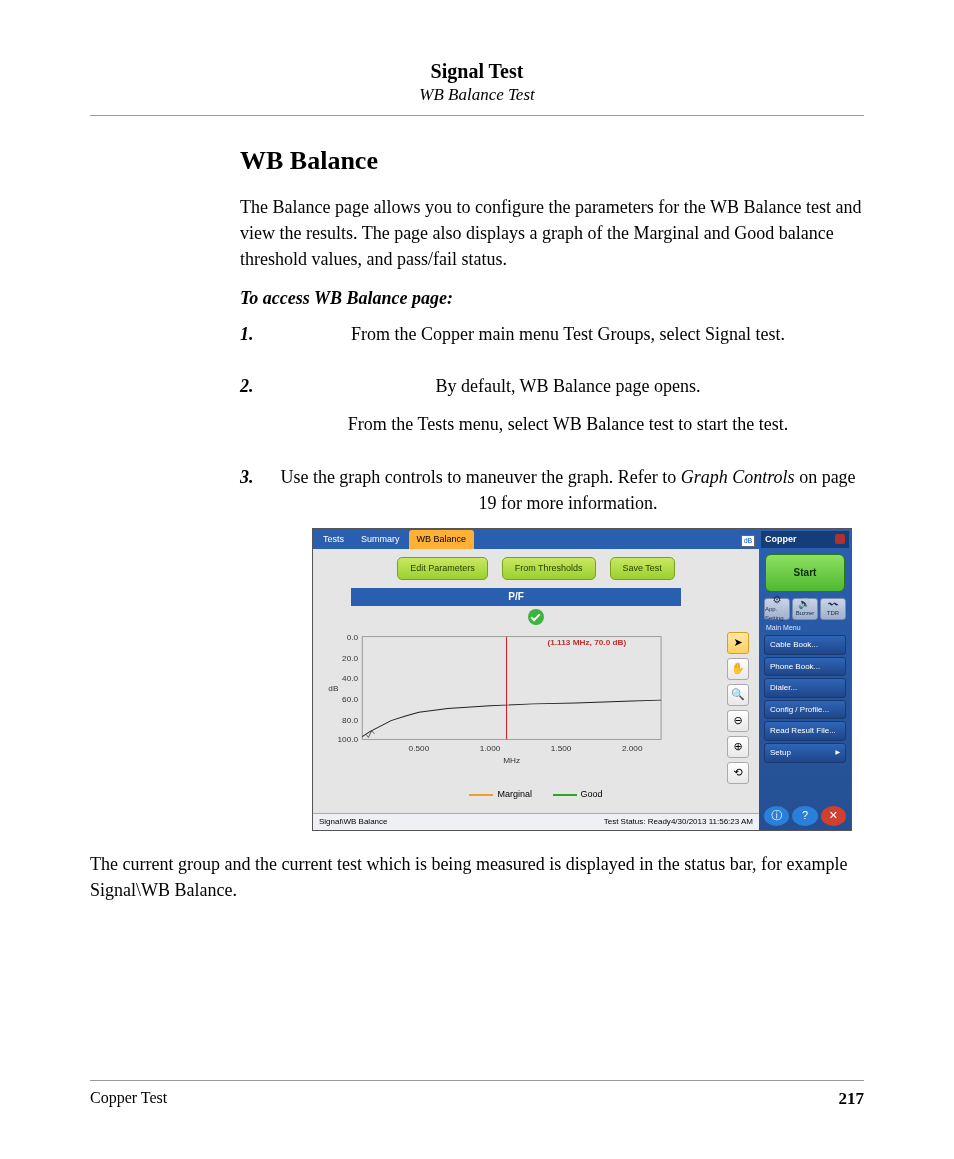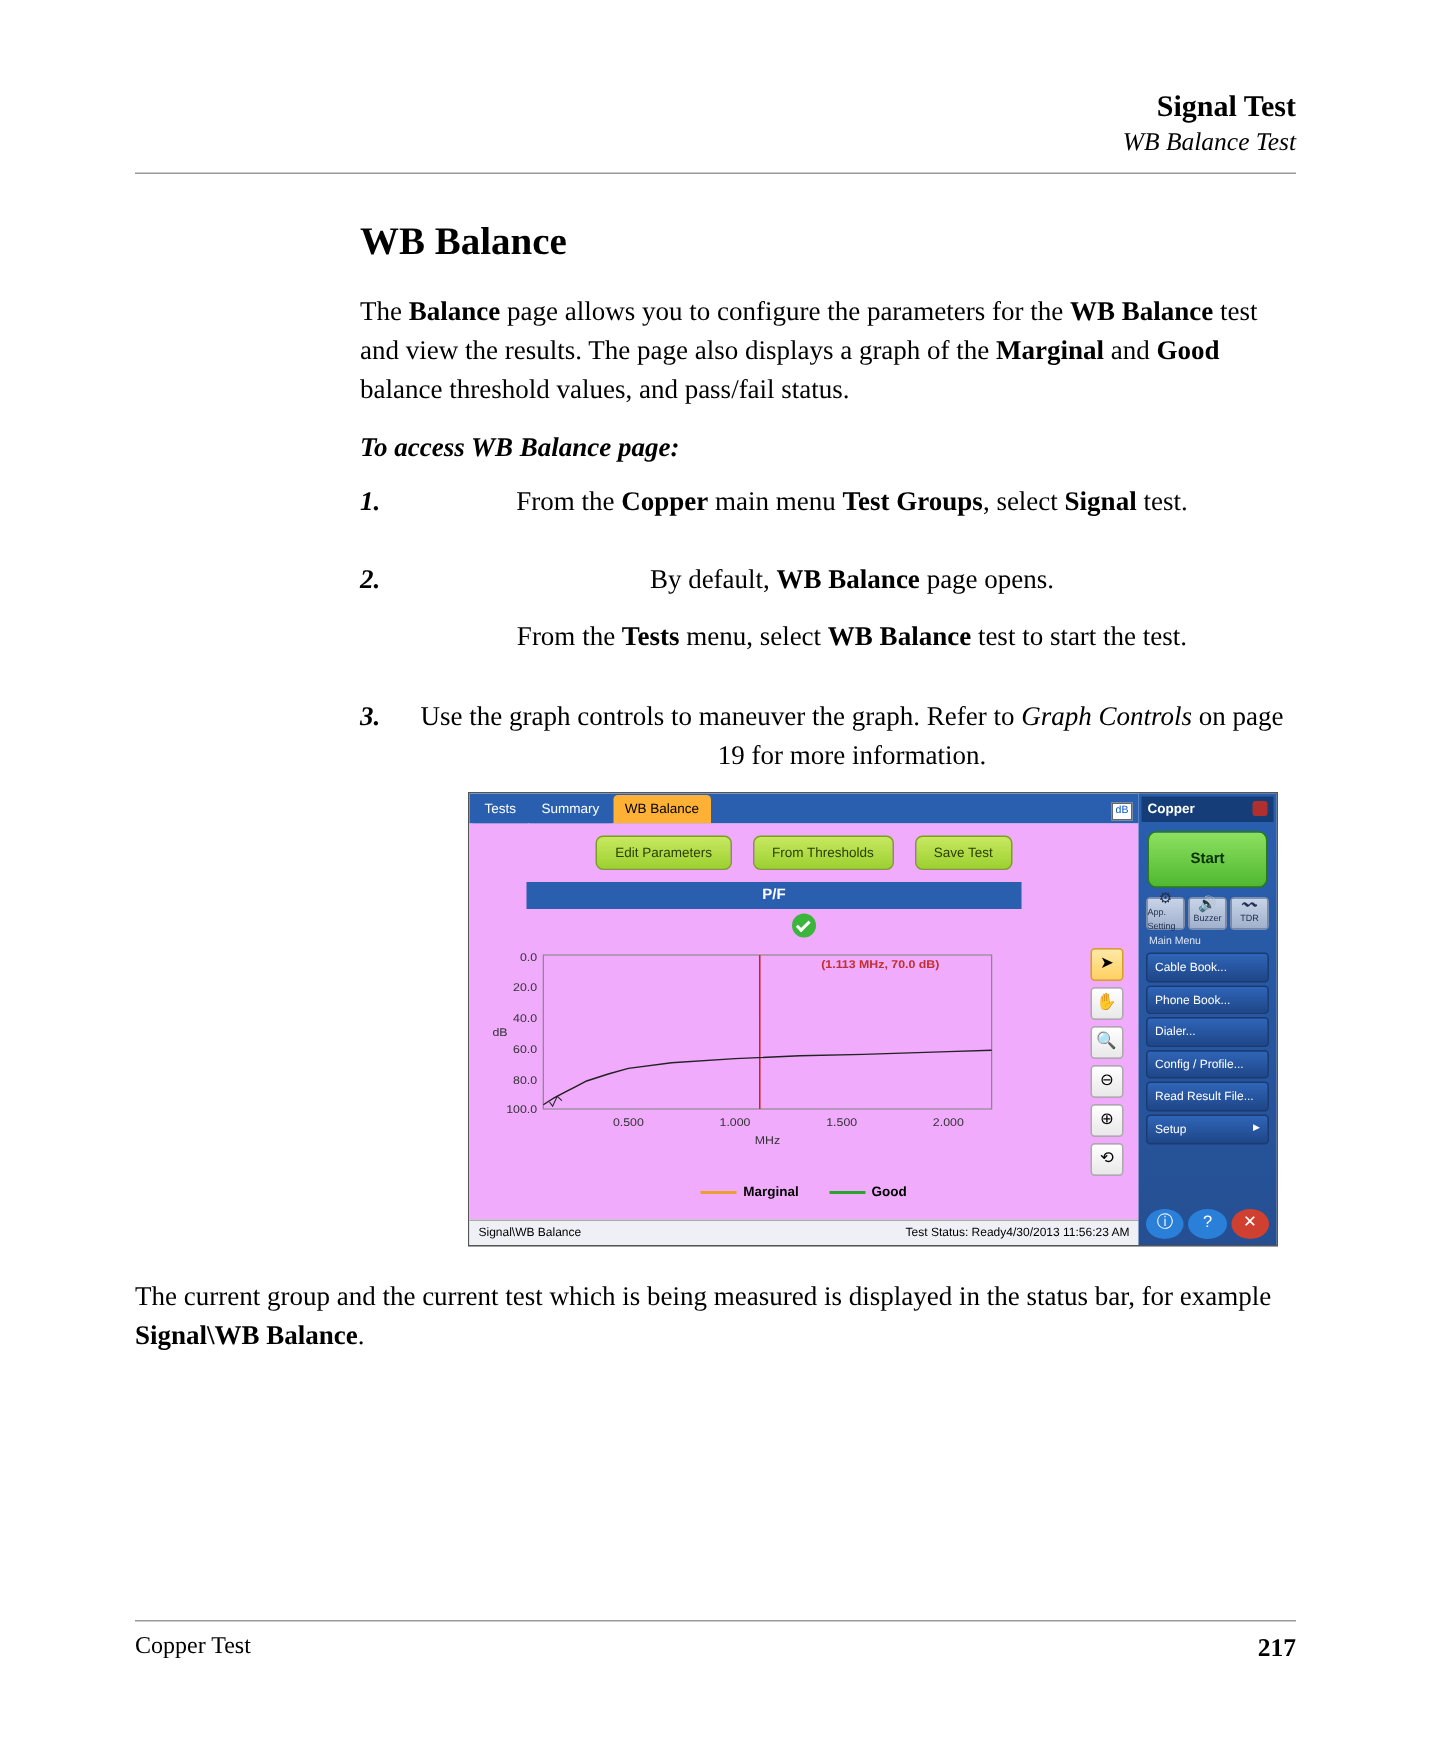--- a/index.html
+++ b/index.html
@@ -9,53 +9,53 @@
     width: 954px;
     height: 1159px;
     position: relative;
     color: #000;
   }
   .page {
     padding: 60px 90px 50px 90px;
     height: 100%;
     position: relative;
   }
-  .header-block { text-align: right; }
+  .header-block { text-align: center; }
   .header-title { font-weight: bold; font-size: 20px; }
   .header-sub { font-style: italic; font-size: 17px; margin-top: 2px; }
   .header-rule { border: none; border-top: 1.5px solid #999; margin-top: 10px; }
   .content { margin-left: 150px; margin-top: 30px; }
   .h2 { font-weight: bold; font-size: 26px; margin-bottom: 18px; }
   .para { font-size: 18px; line-height: 1.45; margin-bottom: 16px; }
   .subhead { font-weight: bold; font-style: italic; font-size: 18px; margin-bottom: 12px; }
   .step { display: flex; gap: 10px; margin-bottom: 14px; font-size: 18px; line-height: 1.45; }
   .step-num { font-weight: bold; font-style: italic; width: 22px; flex-shrink:0; }
   .step-body { flex: 1; }
   .step-body p { margin-bottom: 12px; text-align: center; }
-  .bold { font-weight: bold; }
+  .bold { font-weight: normal; }
   .ital { font-style: italic; }
 
   
   .shot-wrap { margin-left: 40px; margin-top: 6px; }
   .shot {
     width: 540px;
     border: 1px solid #555;
     background: #d9e2f3;
     font-family: Tahoma, Arial, sans-serif;
     font-size: 9px;
     display: flex;
     flex-direction: row;
   }
   .shot-left { flex: 1; display:flex; flex-direction:column; background:#fff; }
   .shot-tabs { background:#2a5fb0; display:flex; align-items:flex-end; height:20px; padding-left:2px; }
   .tab { background:#2a5fb0; color:#fff; padding:3px 8px; font-size:9px; border-top-left-radius:3px; border-top-right-radius:3px; margin-right:1px;}
   .tab.active { background:#ffb136; color:#000; }
   .tab-icons { margin-left:auto; padding:2px 4px; }
   .db-icon { display:inline-block; width:14px; height:12px; background:#fff; border:1px solid #666; font-size:7px; color:#0055cc; text-align:center; line-height:10px; }
-  .shot-body { background:#f0abfc; padding:8px; flex:1; }
+  .shot-body { background:#e5e5e5; padding:8px; flex:1; }
   .btn-row { display:flex; justify-content:center; gap:14px; margin-bottom:8px; }
   .gbtn { background: linear-gradient(#c8e860,#9cd030); border:1px solid #7aa020; border-radius:5px; padding:4px 12px; font-size:9px; color:#2a4000; }
   .pf-bar { background:#2a5fb0; color:#fff; text-align:center; font-weight:bold; padding:2px 0; font-size:10px; margin:0 70px 0 30px; }
   .check-row { text-align:center; padding:3px 0; }
   .check { display:inline-block; width:16px; height:16px; border-radius:50%; background:#3cb53c; position:relative; }
   .check::after { content:""; position:absolute; left:3px; top:5px; width:7px; height:3px; border-left:2px solid #fff; border-bottom:2px solid #fff; transform:rotate(-45deg); }
   .graph-area { display:flex;gap:29px; }
   .graph-box { flex:1; position:relative; }
   .graph-svg { width:100%; height:140px; display:block; }
   .tool-col { width:24px; display:flex; flex-direction:column; gap:4px; margin-left:6px; }

